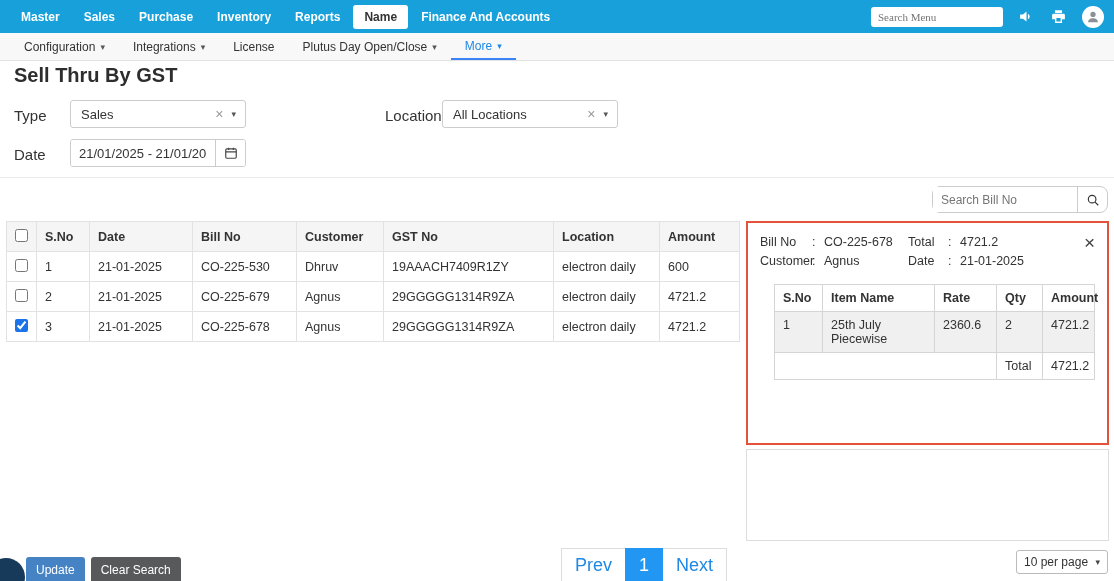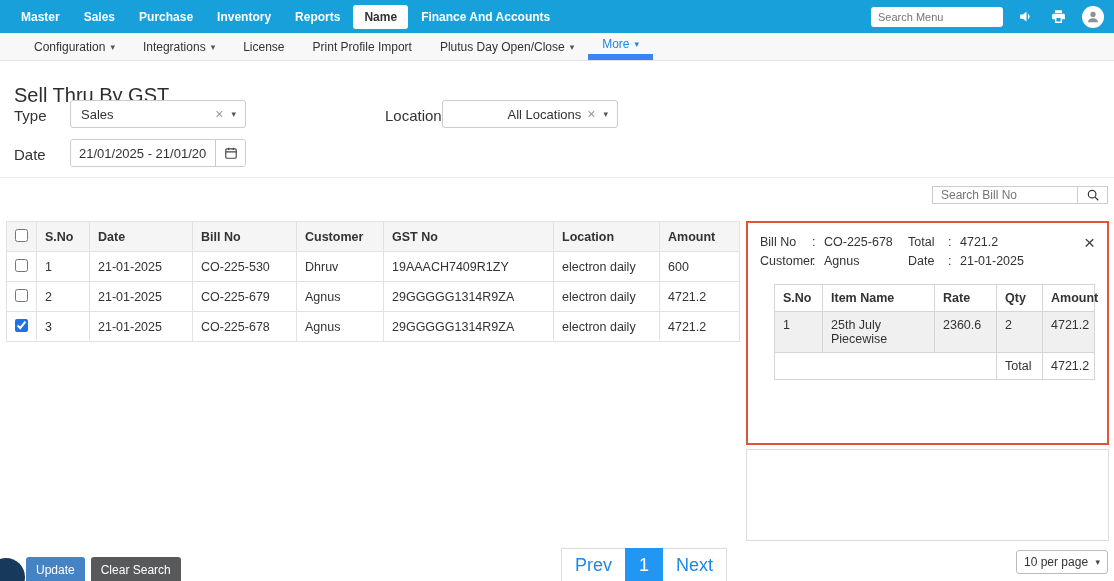--- a/index.html
+++ b/index.html
@@ -17,69 +17,69 @@
     padding: 0 10px; gap: 2px;
   }
   .topnav-item {
     color: #fff; font-size: 12px; font-weight: 700;
     padding: 5px 11px; border-radius: 3px; cursor: pointer; white-space: nowrap;
   }
   .topnav-item.active { background: #fff; color: #333; }
   .topnav-right { margin-left: auto; display: flex; align-items: center; gap: 15px; }
   .menu-search {
     width: 132px; height: 20px; border: none; border-radius: 3px;
-    font-size: 11px; padding: 0 7px; font-family: Liberation Sans, sans-serif; outline: none;
+    font-size: 11px; padding: 0 7px; font-family: Liberation Serif, serif; outline: none;
   }
   .ticon { display: flex; align-items: center; cursor: pointer; }
   .avatar {
     width: 22px; height: 22px; border-radius: 50%; background: #fff;
     display: flex; align-items: center; justify-content: center; cursor: pointer;
   }
 
   
   .subnav {
     position: absolute; top: 33px; left: 0; right: 0; height: 28px;
     background: #f8f8f8; border-bottom: 1px solid #e3e3e3;
-    display: flex; align-items: stretch; padding: 0 20px; font-size: 12px;
+    display: flex; align-items: stretch; padding: 0 10px; font-size: 12px;
   }
   .subnav-item { display: flex; align-items: center; gap: 5px; padding: 0 14px; color: #333; cursor: pointer; white-space: nowrap; }
   .subnav-item .caret { font-size: 9px; color: #555; }
-  .subnav-item.active { color: #1e88e5; border-bottom: 6px solid #3b82f6; }
+  .subnav-item.active { color: #1e88e5; border-bottom: 2px solid #3b82f6; }
   .subnav-item.active .caret { color: #1e88e5; }
 
-  .page-title { position: absolute; top: 64px; left: 14px; font-size: 20px; font-weight: 400; color: #2d2d2d; margin-top: 20px; }
+  .page-title { position: absolute; top: 64px; left: 14px; font-size: 20px; font-weight: 700; color: #2d2d2d; }
 
   
   .filter-label { position: absolute; font-size: 15px; color: #333; }
   .lbl-type { top: 107px; left: 14px; }
   .lbl-location { top: 107px; left: 385px; }
   .lbl-date { top: 146px; left: 14px; }
   .select-control {
     position: absolute; width: 176px; height: 28px;
     border: 1px solid #ccc; border-radius: 3px; background: #fff;
     display: flex; align-items: center; font-size: 13px; cursor: pointer;
   }
   .sel-type { top: 100px; left: 70px; }
-  .sel-location { top: 100px; left: 442px; text-align: right; }
+  .sel-location { top: 100px; left: 442px; }
   .select-value { flex: 1; padding-left: 10px; white-space: nowrap; overflow: hidden; }
   .clear-x { color: #999; font-size: 14px; padding: 0 6px; cursor: pointer; }
   .sel-caret { color: #555; font-size: 9px; padding: 0 9px 0 2px; cursor: pointer; }
   .date-control {
     position: absolute; top: 139px; left: 70px; width: 176px; height: 28px;
     border: 1px solid #ccc; border-radius: 3px; display: flex; overflow: hidden; background: #fff;
   }
   .date-input { flex: 1; border: none; font-size: 13px; padding: 0 8px; font-family: inherit; min-width: 0; outline: none; color: #333; }
   .cal-btn { width: 30px; border-left: 1px solid #ccc; display: flex; align-items: center; justify-content: center; background: #fff; cursor: pointer; }
 
   .divider { position: absolute; top: 177px; left: 0; right: 0; border-top: 1px solid #ececec; }
 
   
   .searchbill {
-    position: absolute; top: 186px; right: 6px; width: 176px; height: 18px;
-    border: 1px solid #ccc; border-radius: 0; display: flex; background: #fff;
+    position: absolute; top: 186px; right: 6px; width: 176px; height: 27px;
+    border: 1px solid #ccc; border-radius: 8px; display: flex; background: #fff;
   }
   .searchbill input { flex: 1; border: none; padding: 0 8px; font-size: 12px; font-family: inherit; min-width: 0; outline: none; }
   .searchbill .sbtn { width: 30px; border-left: 1px solid #ccc; display: flex; align-items: center; justify-content: center; cursor: pointer; }
 
   
   .main-table {
     position: absolute; top: 221px; left: 6px; width: 733px;
     border-collapse: collapse; table-layout: fixed; font-size: 12.5px;
   }
   .main-table th, .main-table td {
@@ -171,23 +171,20 @@
     <span class="subnav-item">
       <span>Configuration</span>
       <span class="caret">▾</span>
     </span>
     <span class="subnav-item">
       <span>Integrations</span>
       <span class="caret">▾</span>
     </span>
     <span class="subnav-item">
       <span>License</span>
-    </span>
-    <span class="subnav-item">
-      <span>Print Profile Import</span>
     </span>
     <span class="subnav-item">
       <span>Plutus Day Open/Close</span>
       <span class="caret">▾</span>
     </span>
     <span class="subnav-item active">
       <span>More</span>
       <span class="caret">▾</span>
     </span>
   </nav>

